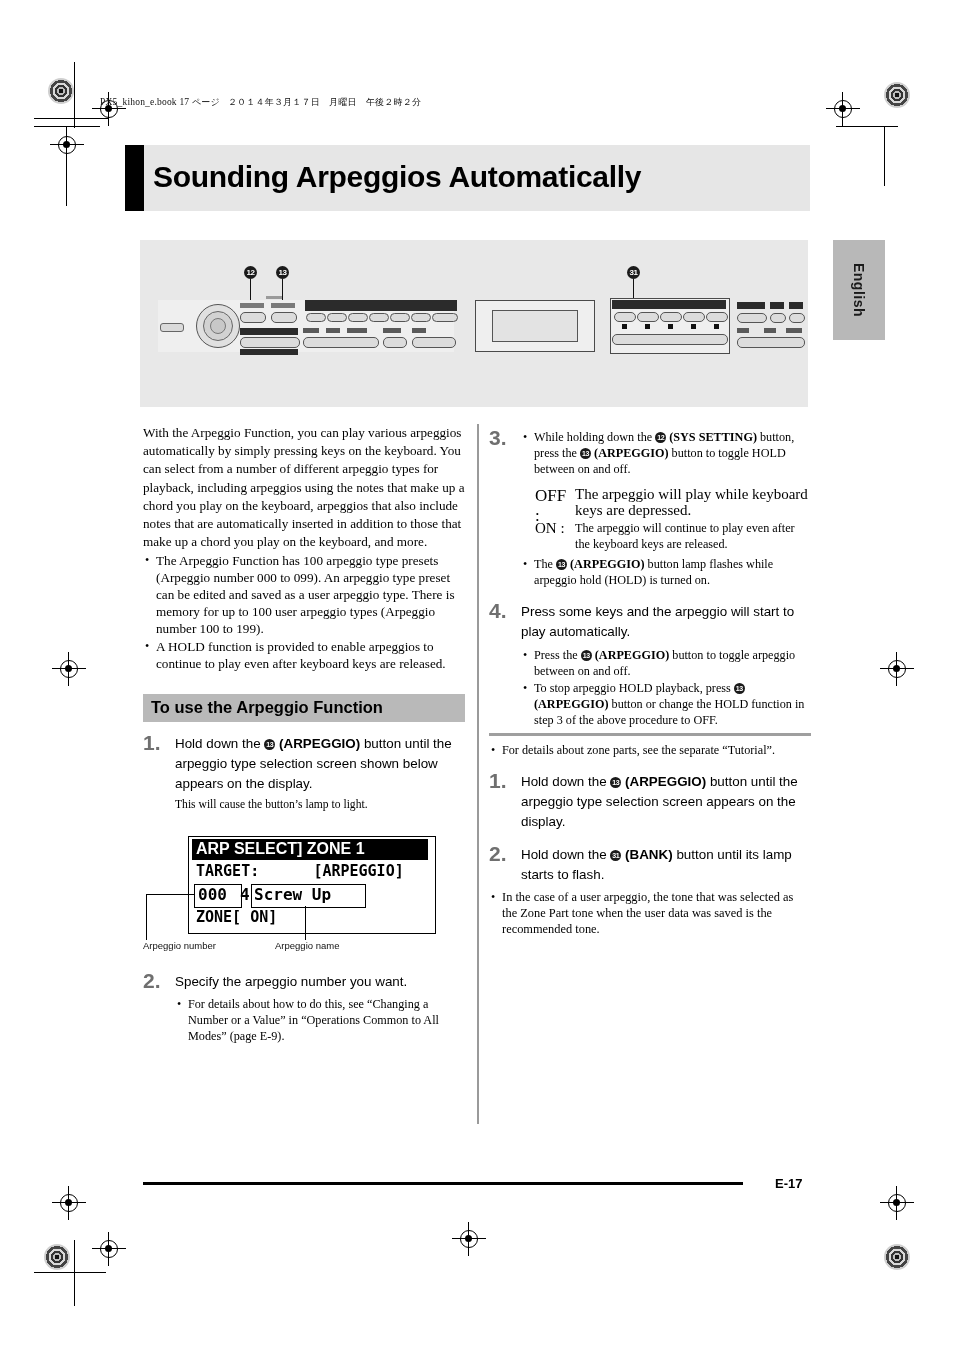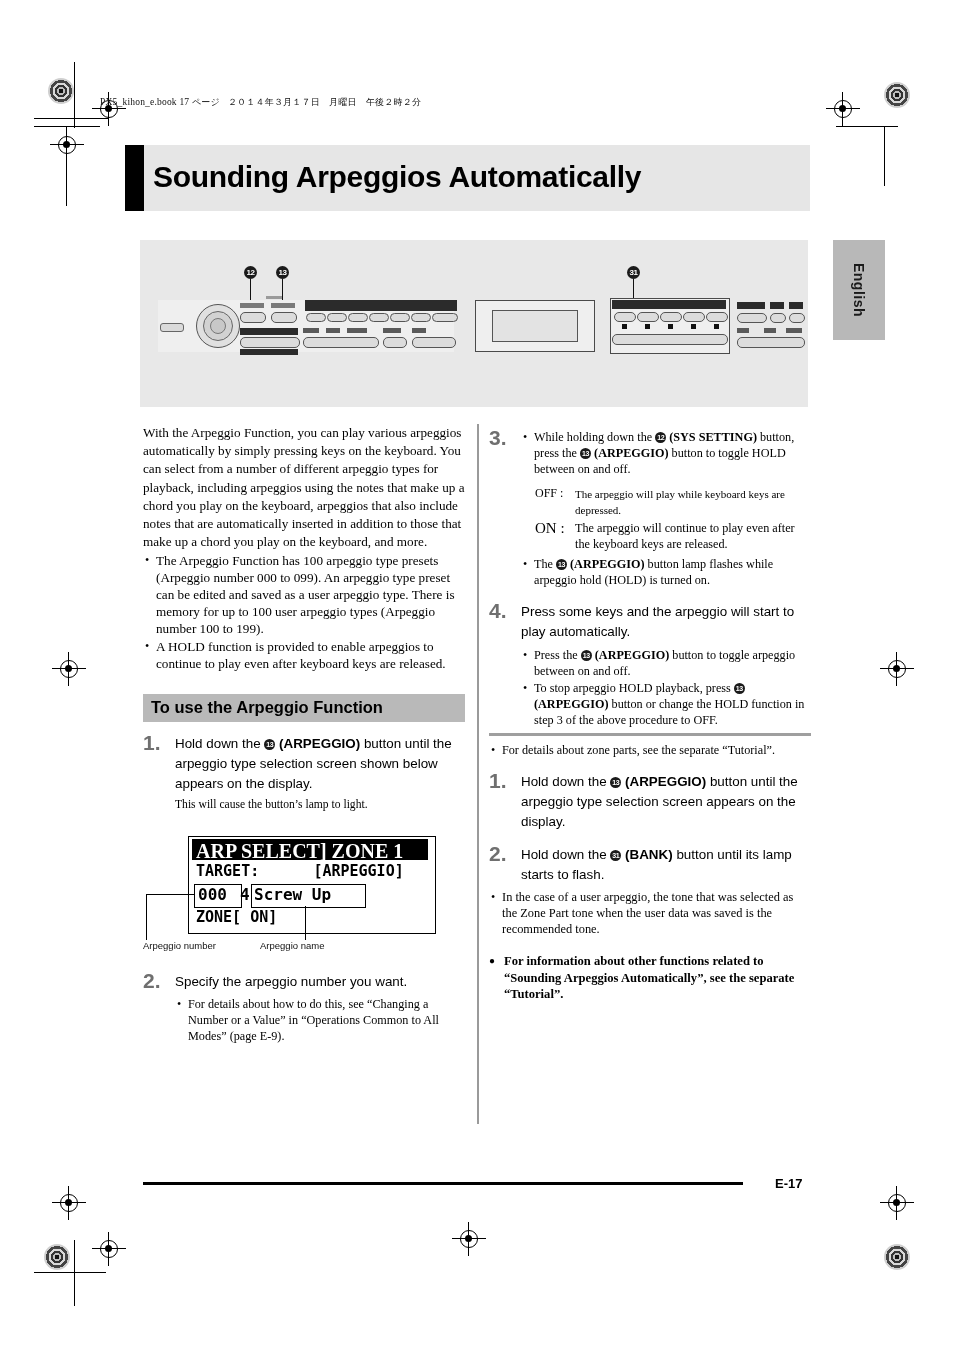--- a/index.html
+++ b/index.html
@@ -132,21 +132,21 @@
   .lcdline{
     position:absolute;left:8px;font-family:"DejaVu Sans Mono", monospace;
     font-weight:bold;font-size:18px;letter-spacing:0px;white-space:pre;
     color:#000;
   }
   .lcd-inv{
     position:absolute;left:4px;top:3px;width:236px;height:21px;background:#000;
   }
   .lcd-inv span{
     position:absolute;left:4px;top:1px;color:#fff;
-    font-family:Liberation Serif, serif;font-weight:bold;font-size:20px;white-space:pre;
+    font-family:Liberation Sans, sans-serif;font-weight:bold;font-size:16px;white-space:pre;
   }
   .lcd-box-hl{position:absolute;border:1.6px solid #000;}
   .lead{position:absolute;background:#000;}
   .leadlbl{
     position:absolute;font-family:"Liberation Sans", sans-serif;font-size:9.5px;color:#111;white-space:nowrap;
   }
 
   
   .subhead{
     font-family:"Liberation Sans", sans-serif;font-weight:bold;font-size:14.2px;
@@ -339,21 +339,21 @@
     <div class="lcdline" style="left:52px;top:49px;font-size:16px;">4</div>
     <div class="lcd-box-hl" style="left:63px;top:48px;width:113px;height:22px;"></div>
     <div class="lcdline" style="left:66px;top:49px;font-size:16px;">Screw Up</div>
     <div class="lcdline" style="top:72px;font-size:15px;">ZONE[ ON]</div>
 
     <div class="lead" style="left:-42px;top:58px;width:1px;height:46px;"></div>
     <div class="lead" style="left:-42px;top:58px;width:48px;height:1px;"></div>
     <div class="leadlbl" style="left:-45px;top:104px;">Arpeggio number</div>
 
     <div class="lead" style="left:117px;top:70px;width:1px;height:34px;"></div>
-    <div class="leadlbl" style="left:72px;top:104px;">Arpeggio name</div>
+    <div class="leadlbl" style="left:87px;top:104px;">Arpeggio name</div>
   </div>
 
   <div style="position:absolute;left:143px;top:972px;width:322px;">
     <div class="step" style="margin-top:0;">
       <div class="num">2.</div>
       <div class="stxt">Specify the arpeggio number you want.</div>
       <ul class="bul" style="margin-top:4px;">
         <li style="font-size:12.2px;line-height:16px;">For details about how to do this, see “Changing a Number or a Value” in “Operations Common to All Modes” (page E-9).</li>
       </ul>
     </div>
@@ -364,22 +364,22 @@
     <div class="step" style="margin-top:0;">
       <div class="num">3.</div>
 
       <ul class="bul" style="margin-top:5px;">
         <li style="font-size:12.2px;line-height:16px;">
           <span>While holding down the </span><span class="cbtn">12</span> <span class="bold">(SYS SETTING)</span><span> button, press the </span><span class="cbtn">13</span> <span class="bold">(ARPEGGIO)</span><span> button to toggle HOLD between on and off.</span>
         </li>
       </ul>
 
       <div style="position:relative;padding-left:14px;margin-top:9px;">
-        <div style="position:absolute;left:14px;top:0;width:34px;font-size:12px;font-family:Liberation Serif, serif;">OFF :</div>
-        <div style="margin-left:40px;font-size:11px;line-height:16px;">The arpeggio will play while keyboard keys are depressed.</div>
+        <div style="position:absolute;left:14px;top:0;width:34px;font-size:17px;font-family:Liberation Serif, serif;">OFF :</div>
+        <div style="margin-left:40px;font-size:15px;line-height:16px;">The arpeggio will play while keyboard keys are depressed.</div>
       </div>
       <div style="position:relative;padding-left:14px;margin-top:2px;">
         <div style="position:absolute;left:14px;top:0;width:34px;font-size:15px;">ON  :</div>
         <div style="margin-left:40px;font-size:12.2px;line-height:16px;">The arpeggio will continue to play even after the keyboard keys are released.</div>
       </div>
 
       <ul class="bul" style="margin-top:4px;">
         <li style="font-size:12.2px;line-height:16px;">
           <span>The </span><span class="cbtn">13</span> <span class="bold">(ARPEGGIO)</span><span> button lamp flashes while arpeggio hold (HOLD) is turned on.</span>
         </li>
@@ -413,19 +413,18 @@
     <div class="step" style="margin-top:13px;">
       <div class="num">2.</div>
       <div class="stxt"><span>Hold down the </span><span class="cbtn">31</span> <span class="bold">(BANK)</span><span> button until its lamp starts to flash.</span></div>
     </div>
 
 
     <ul class="bul" style="margin-top:4px;">
       <li style="font-size:12.4px;line-height:16px;">In the case of a user arpeggio, the tone that was selected as the Zone Part tone when the user data was saved is the recommended tone.</li>
     </ul>
 
-    <div class="bigbullet">For information about other functions related to “Sounding Arpeggios Automatically”, see the separate “Tutorial”.</div>
   </div>
 
   <div class="footrule"></div>
   <div class="pagenum">E-17</div>
 
 </div>
 
 </body></html>

